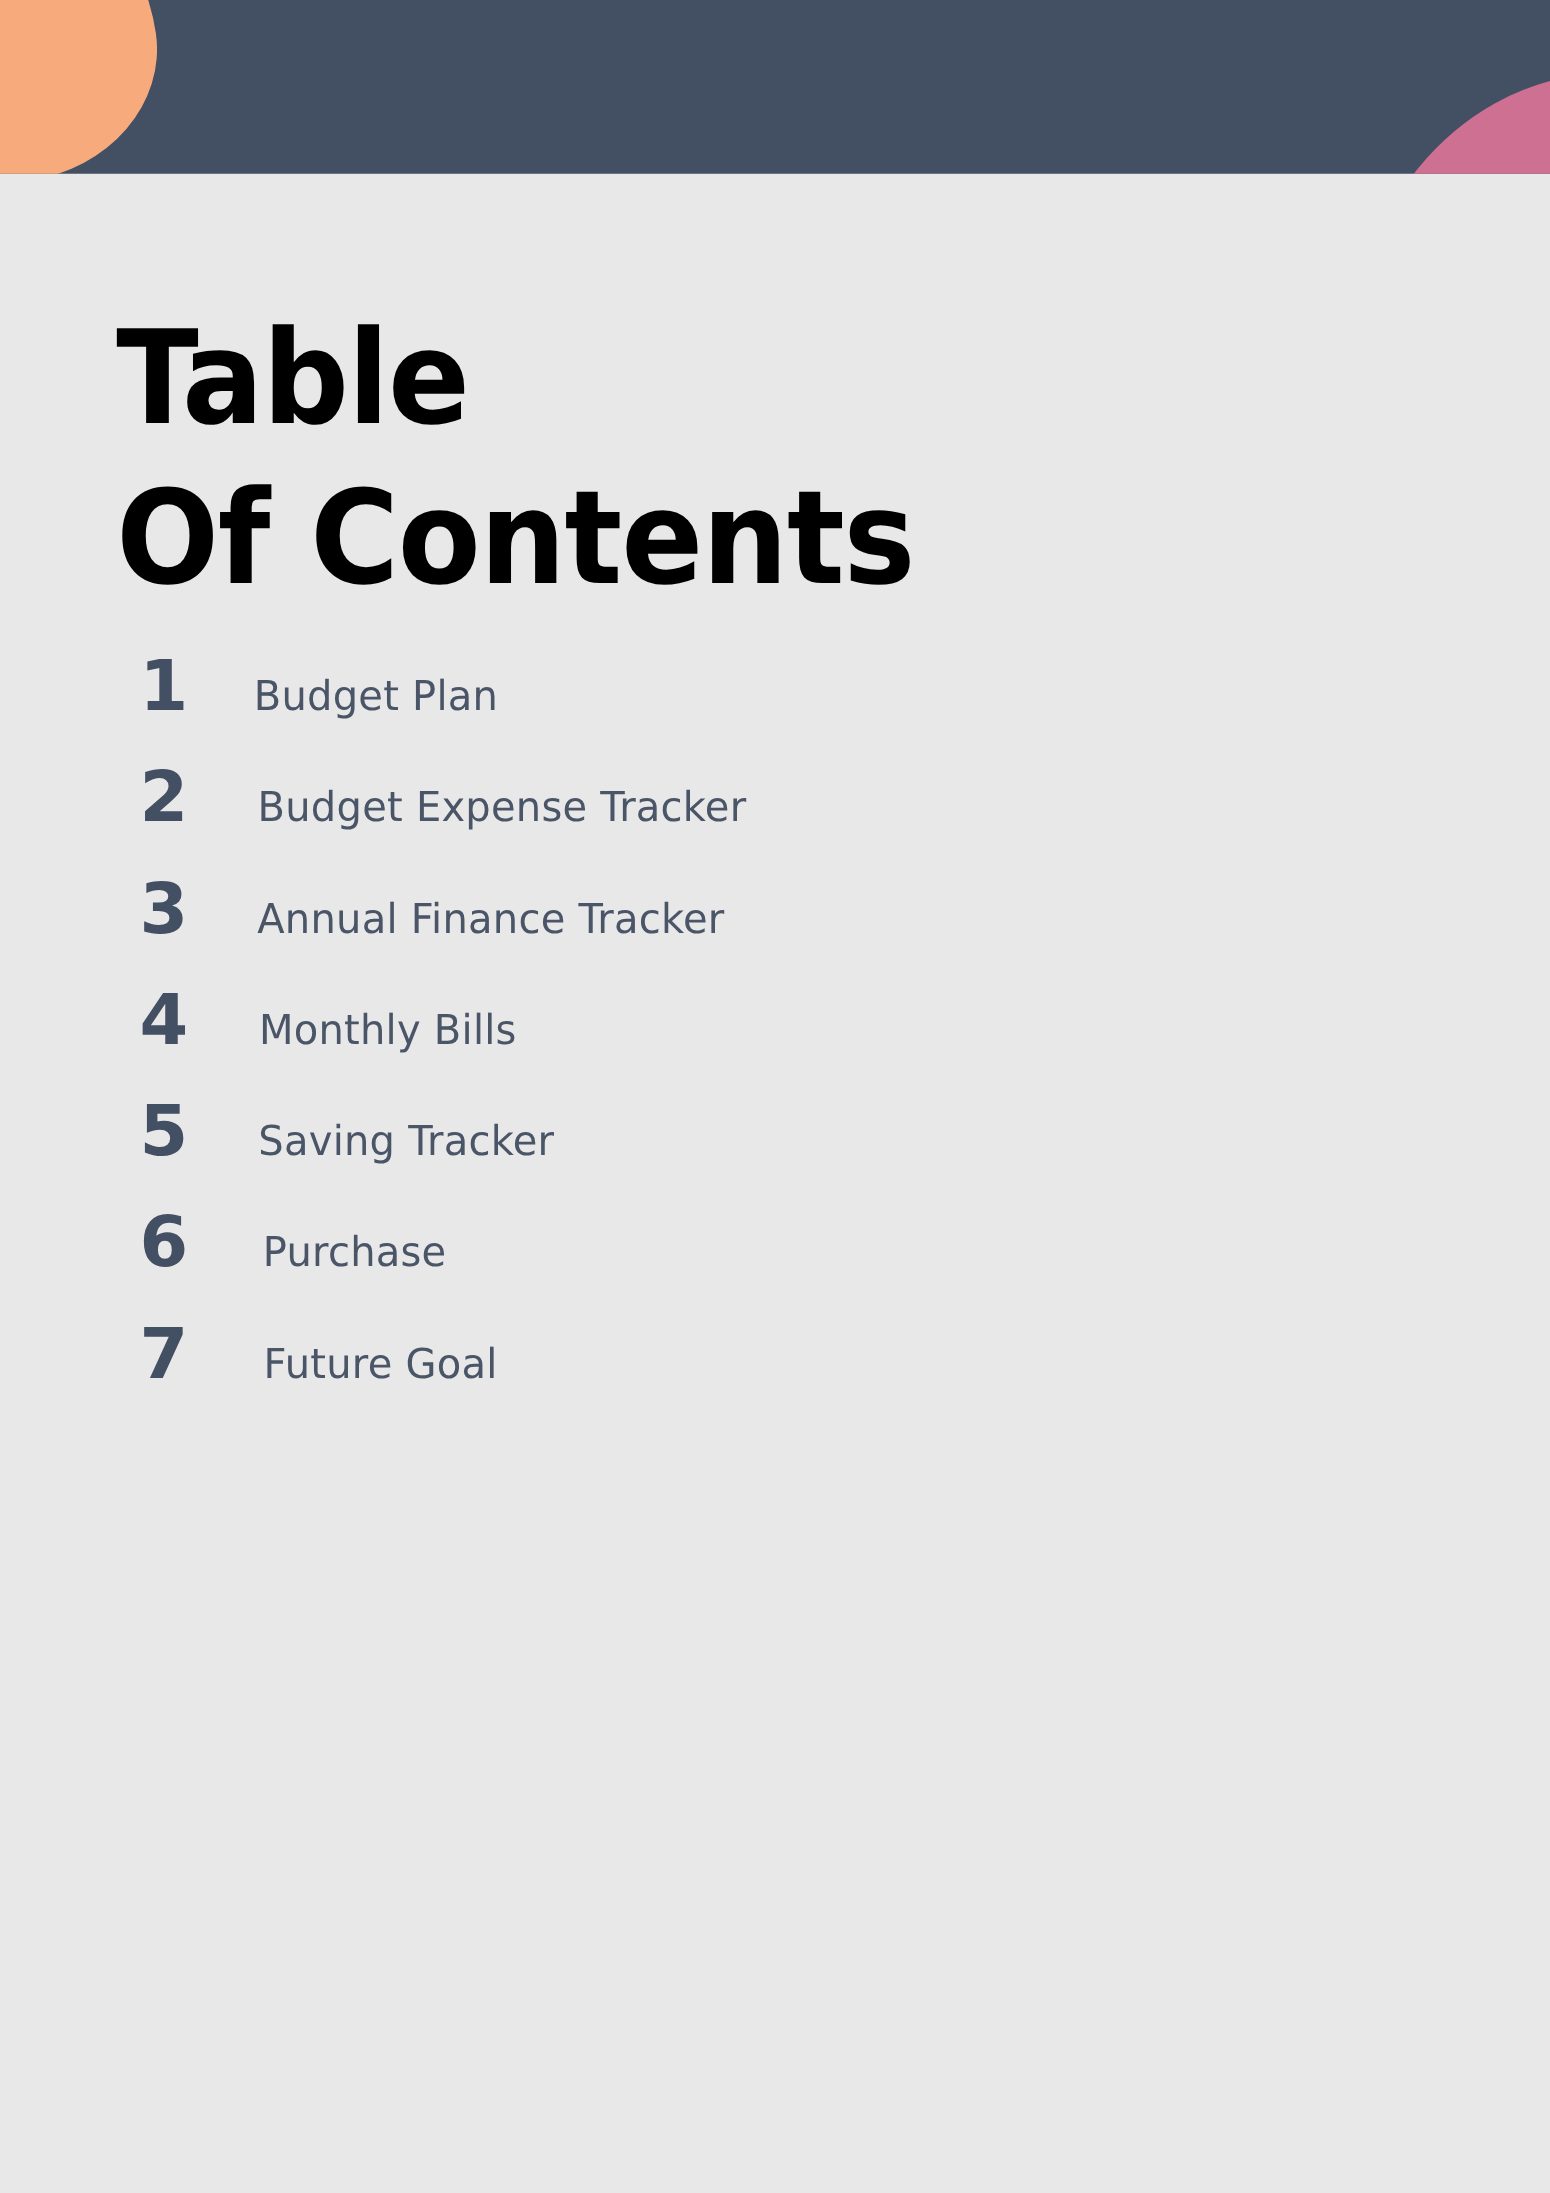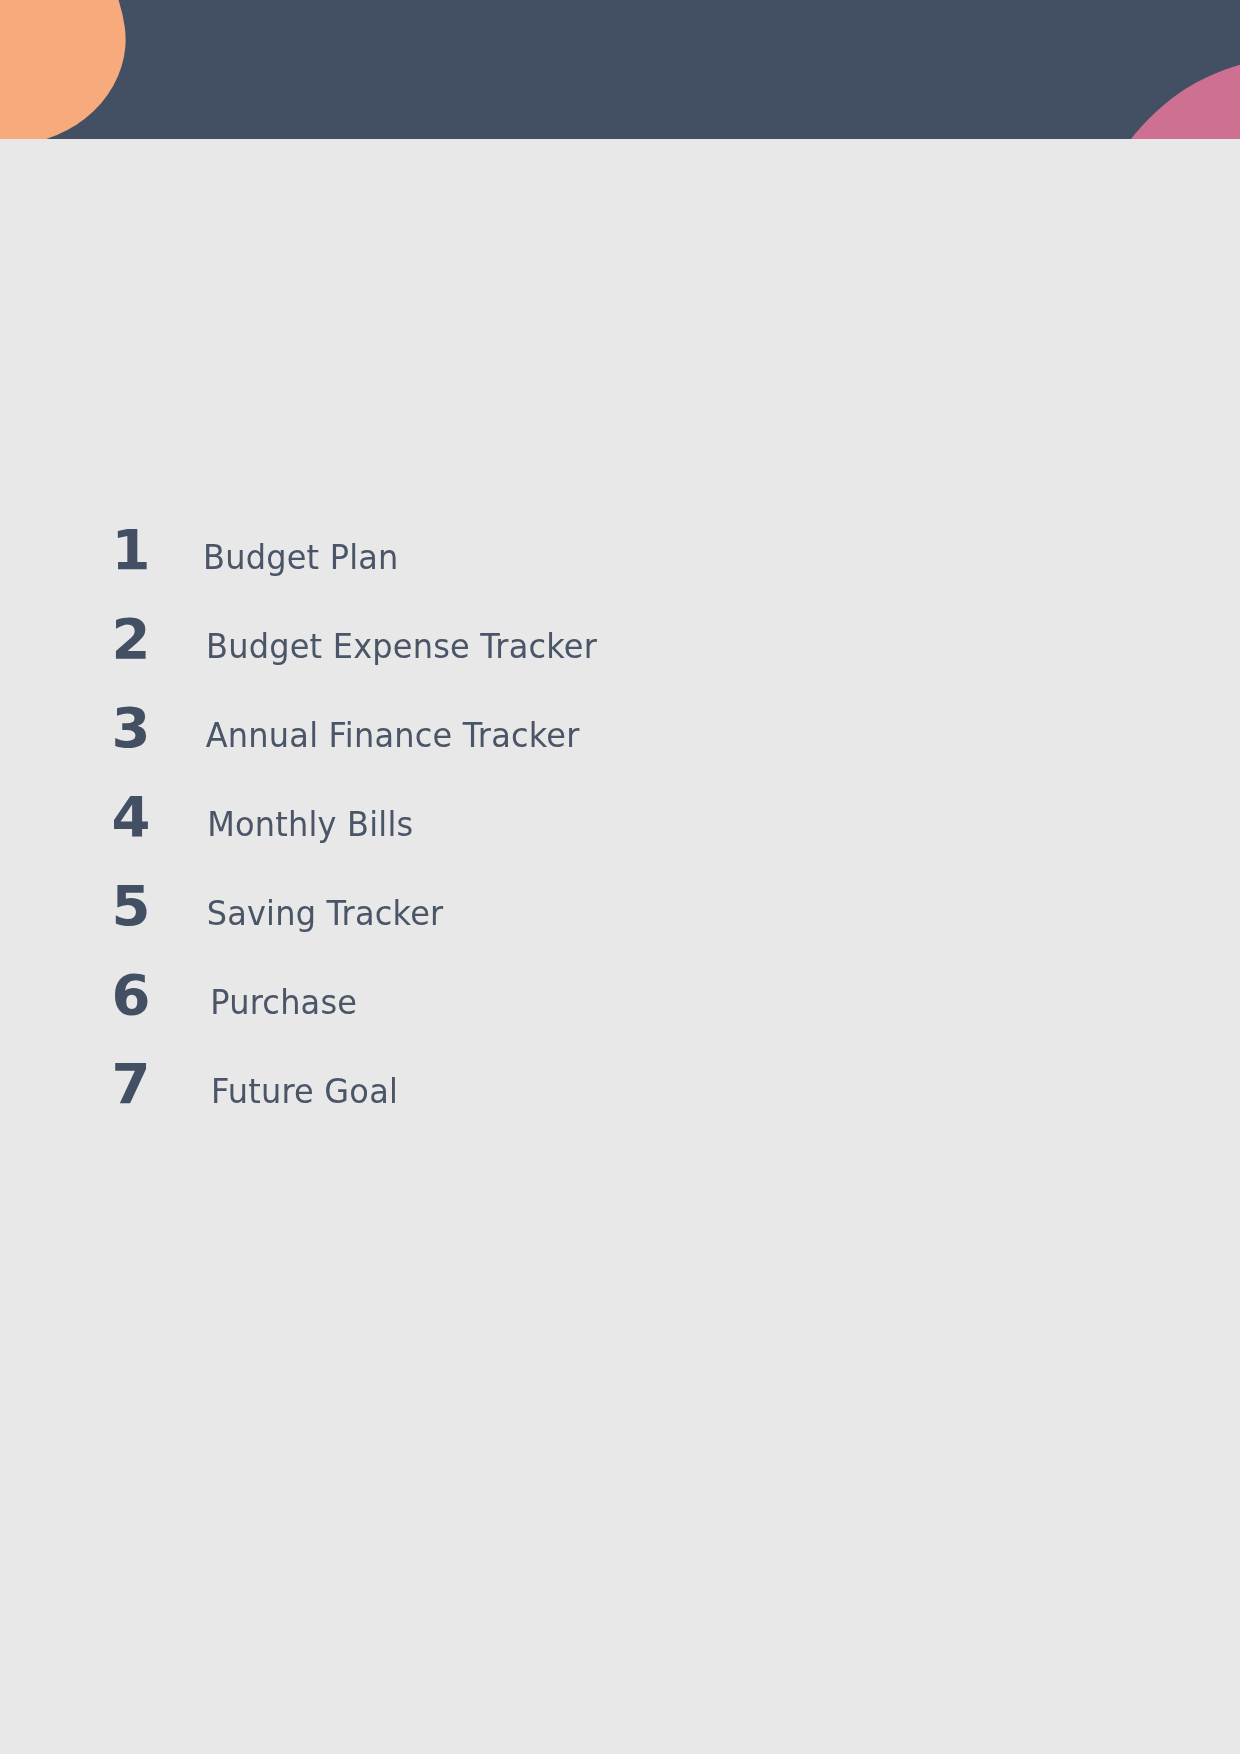--- a/index.html
+++ b/index.html
@@ -127,20 +127,24 @@
 </head>
 <body>
 
 <div class="page">
 
   <div class="header-band">
     <div class="blob-orange"></div>
     <div class="blob-pink"></div>
   </div>
 
+  <div class="title-block">
+    <span class="title-line">Table</span>
+    <span class="title-line">Of Contents</span>
+  </div>
 
   <div class="toc-list">
 
     <div class="toc-row">
       <span class="toc-number">1</span>
       <span class="toc-label ind-0">Budget Plan</span>
     </div>
 
     <div class="toc-row">
       <span class="toc-number">2</span>

